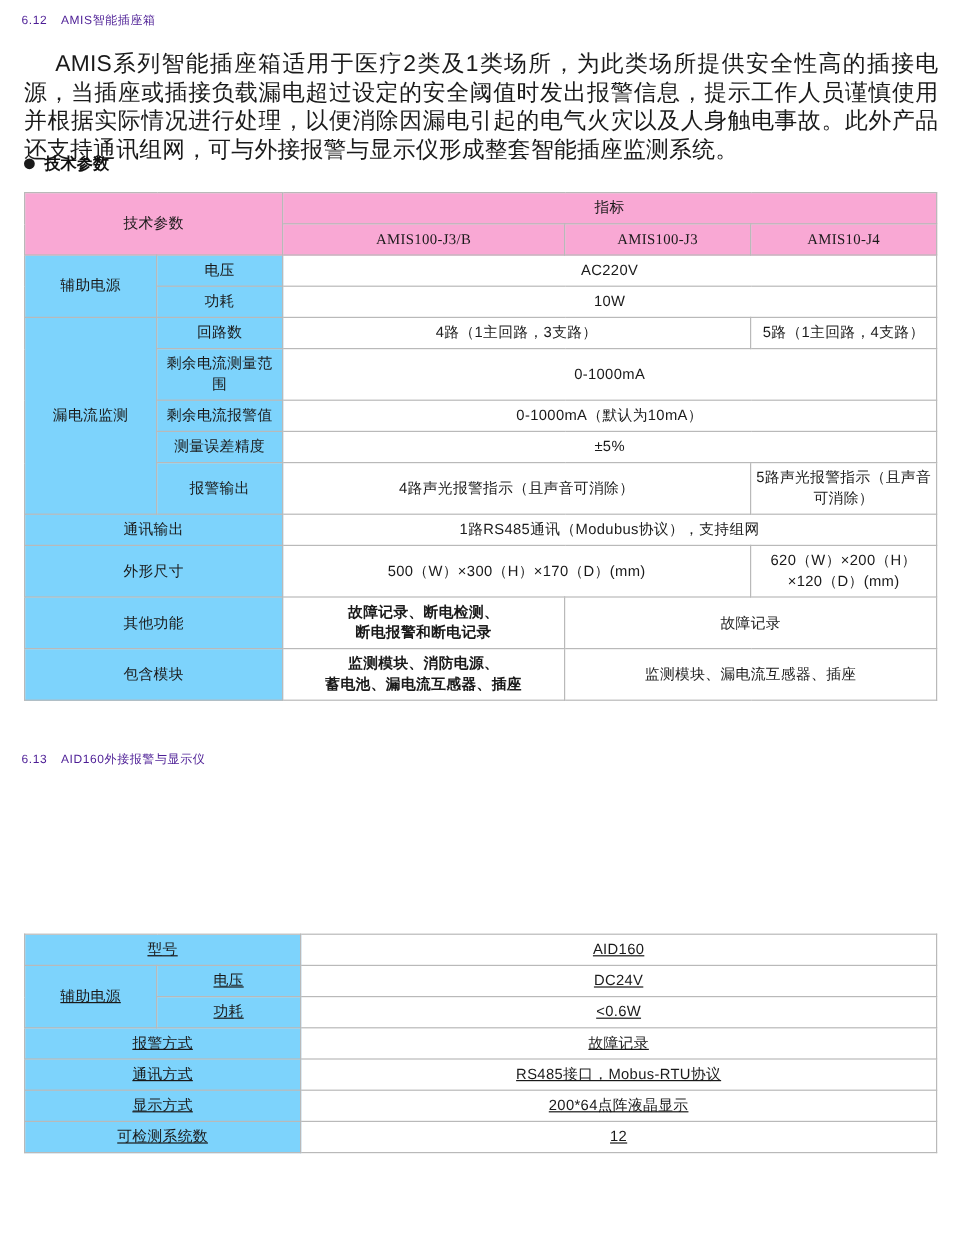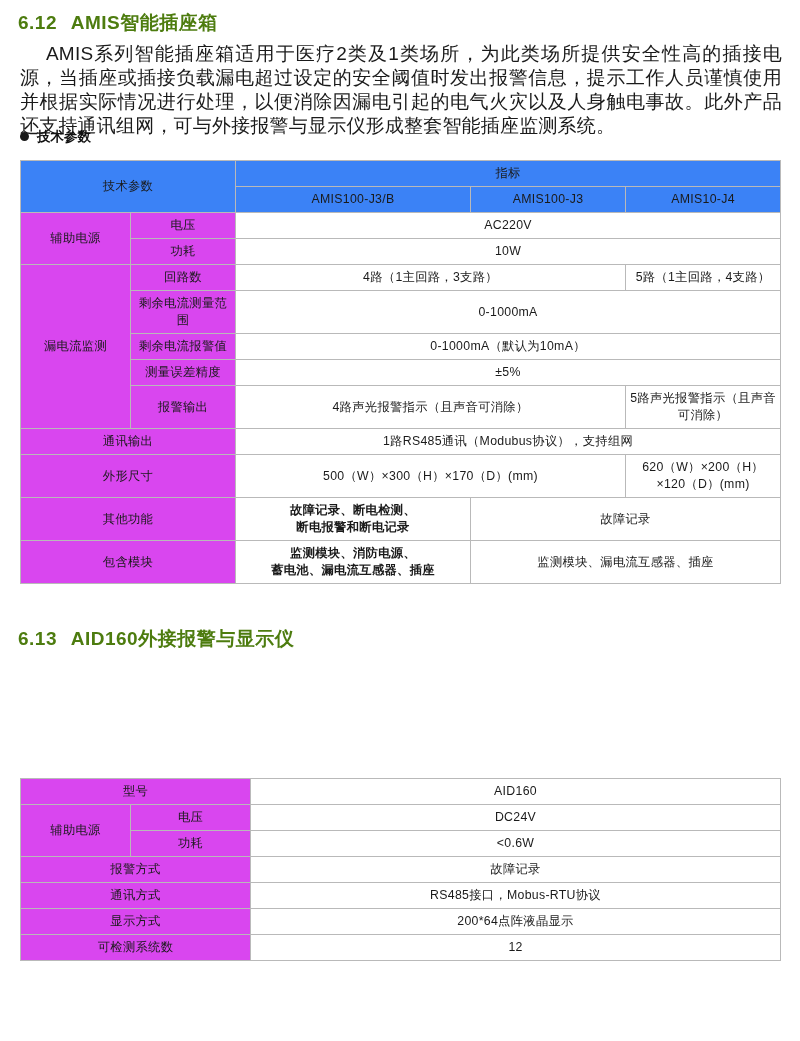--- a/index.html
+++ b/index.html
@@ -16,23 +16,23 @@
     overflow: hidden;
   }
   .page {
     width: 800px;
     height: 1041px;
     padding: 0;
     box-sizing: border-box;
     position: relative;
   }
   .section-title {
-    font-size: 19px;
-    font-weight: bold;
-    color: #4d7c0f;
+    font-size: 10px;
+    font-weight: normal;
+    color: #4c1d95;
     letter-spacing: 0.5px;
     margin: 0;
     padding: 0;
   }
   .s1 { position: absolute; left: 18px; top: 10px; }
   .para {
     position: absolute;
     font-size: 19px;
     line-height: 24px;
     color: #1a1a1a;
@@ -67,24 +67,24 @@
     color: #1a1a1a;
   }
   table.spec td {
     border: 1px solid #b9b9b9;
     text-align: center;
     vertical-align: middle;
     padding: 4px 4px;
     line-height: 17px;
     letter-spacing: 0.3px;
   }
-  .hdr { background: #3b82f6; }
-  .lbl { background: #d946ef; }
+  .hdr { background: #f9a8d4; font-family: Liberation Serif, serif; }
+  .lbl { background: #7dd3fc; }
   .tbl1 { left: 20px; top: 160px; width: 760px; }
-  .tbl2 { left: 20px; top: 778px; width: 760px; }
+  .tbl2 { left: 20px; top: 778px; width: 760px; text-decoration: underline; }
   .s2 { position: absolute; left: 18px; top: 626px; }
   .p2 { left: 20px; top: 662px; width: 762px; text-indent: 26px; }
   .cellwrap { white-space: pre-line; font-weight: bold; }
 </style>
 </head>
 <body>
 
 <div class="page">
 
   <div class="section-title s1">

